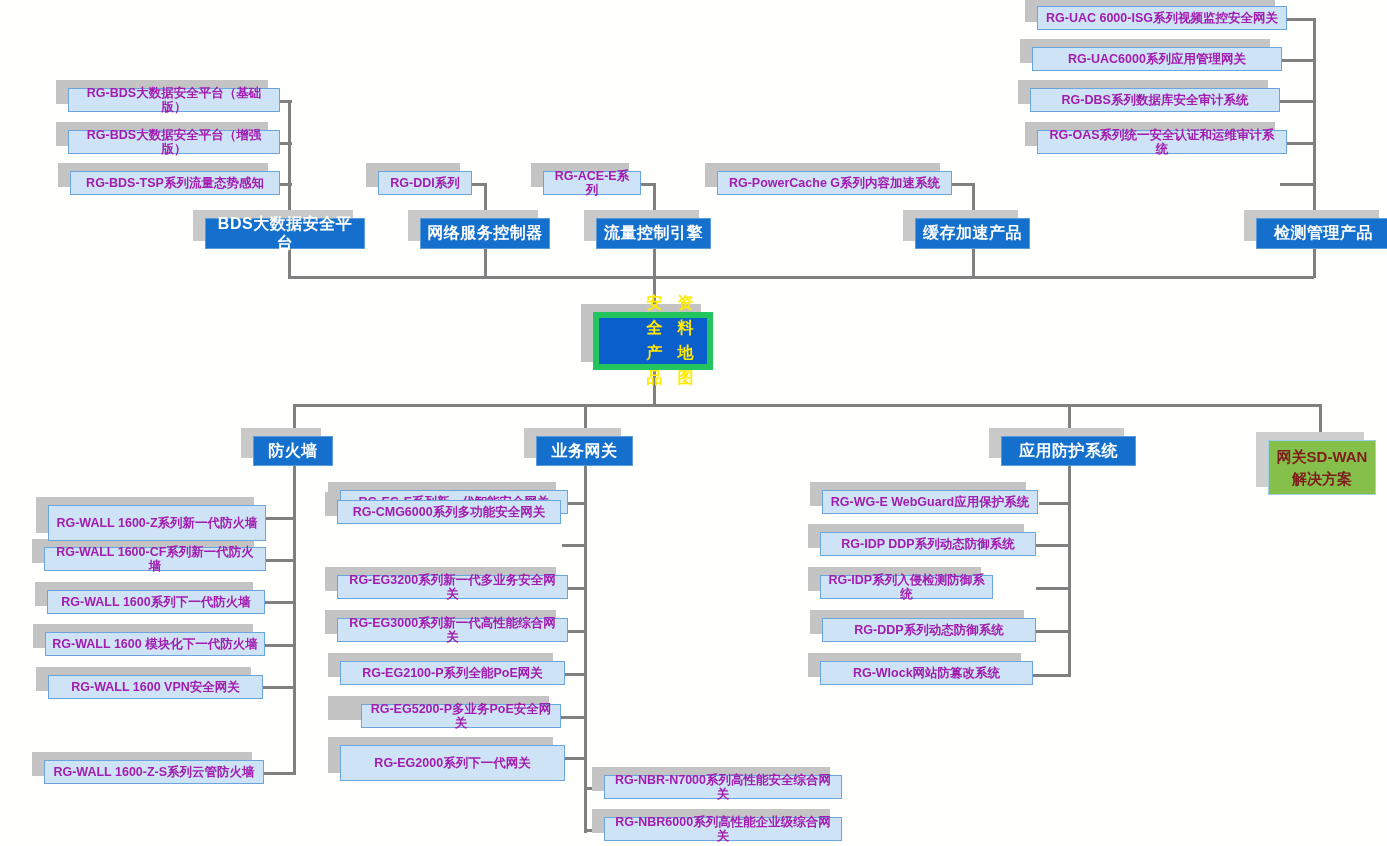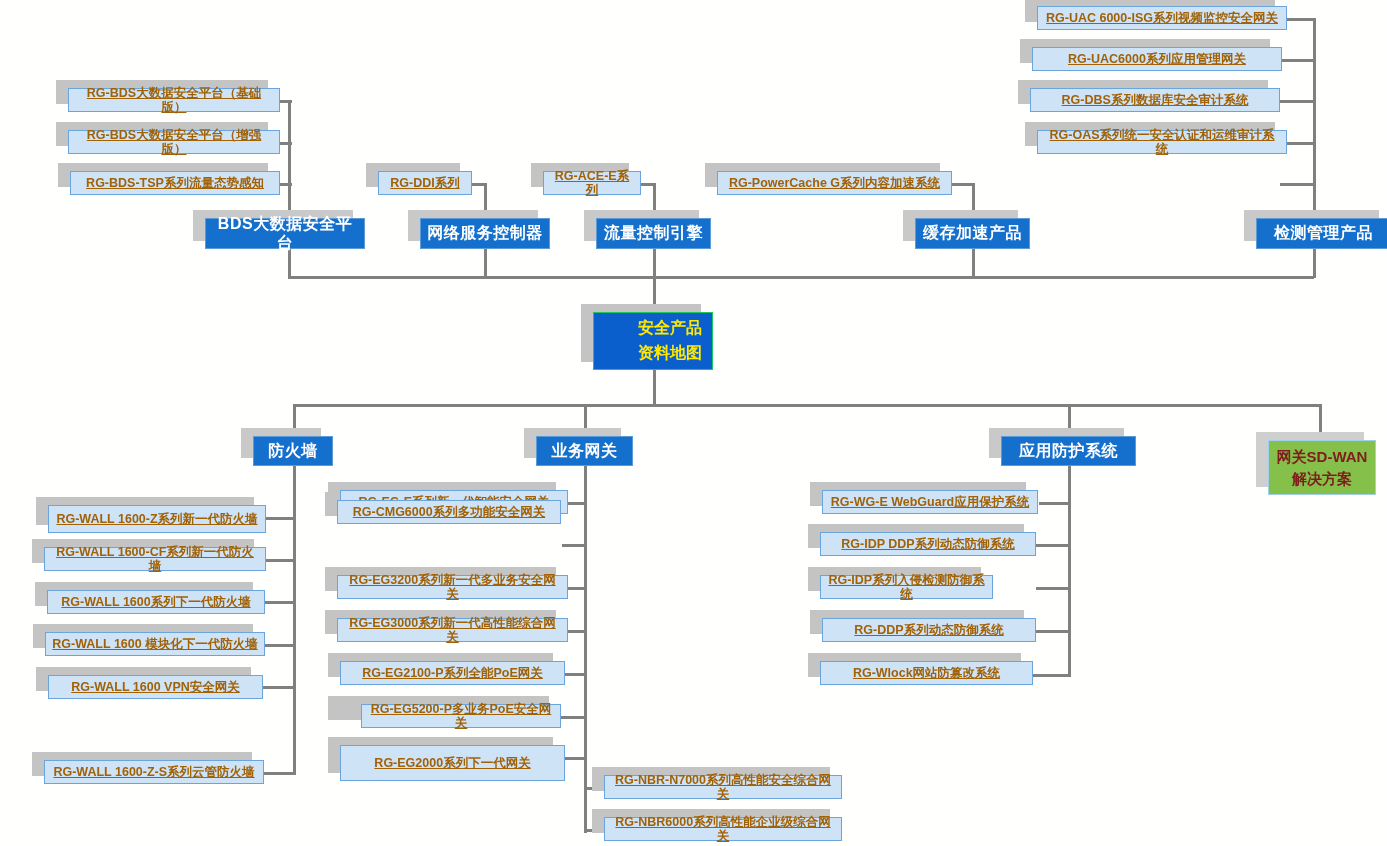--- a/index.html
+++ b/index.html
@@ -14,28 +14,28 @@
   .node{position:absolute;box-sizing:border-box;display:flex;
         align-items:center;justify-content:center;text-align:center;
         line-height:1.15;}
   .node .shadow{position:absolute;left:-12px;top:-8px;width:100%;height:100%;
         background:#bfbfbf;z-index:0;}
   .node .face{position:relative;z-index:1;width:100%;height:100%;
         display:flex;align-items:center;justify-content:center;
         box-sizing:border-box;padding:1px 6px;}
 
   
-  .leaf .face{background:#cfe3f7;border:1px solid #6aa5dd;color:#a16207;
-        font-size:12.5px;font-weight:600;text-decoration:underline;}
+  .leaf .face{background:#cfe3f7;border:1px solid #6aa5dd;color:#a21caf;
+        font-size:12.5px;font-weight:600;}
   
   .cat .face{background:#1470cc;border:1px solid #5a9bd8;color:#fff;
         font-size:16px;font-weight:bold;letter-spacing:.5px;}
   
-  .root .face{background:#0b5fcc;border:1px solid #22c55e;color:#ffea00;
-        font-size:16px;font-weight:bold;flex-direction:column;line-height:1.55;padding-left:40px;}
+  .root .face{background:#0b5fcc;border:6px solid #22c55e;color:#ffea00;
+        font-size:16px;font-weight:bold;flex-direction:row;line-height:1.55;padding-left:40px;}
   
   .green .face{background:#84c04a;border:1px solid #9fd0e8;color:#7f1d1d;
         font-size:15px;font-weight:bold;flex-direction:column;line-height:1.45;}
   .green .shadow{background:#cfcfcf;}
   .root .shadow{background:#c4c4c4;}
   .cat .shadow{background:#c9c9c9;}
   .leaf .shadow{background:#c4c4c4;}
 </style>
 </head>
 <body>
@@ -230,21 +230,21 @@
         <span>RG-DBS系列数据库安全审计系统</span>
       </div>
   </div>
   <div class="node leaf" style="left:1037px;top:130px;width:250px;height:24px;">
     <div class="shadow"></div>
     <div class="face">
         <span>RG-OAS系列统一安全认证和运维审计系统</span>
       </div>
   </div>
 
-  <div class="node leaf" style="left:48px;top:505px;width:218px;height:28px;">
+  <div class="node leaf" style="left:48px;top:505px;width:218px;height:36px;">
     <div class="shadow"></div>
     <div class="face">
         <span>RG-WALL 1600-Z系列新一代防火墙</span>
       </div>
   </div>
   <div class="node leaf" style="left:44px;top:547px;width:222px;height:24px;">
     <div class="shadow"></div>
     <div class="face">
         <span>RG-WALL 1600-CF系列新一代防火墙</span>
       </div>

